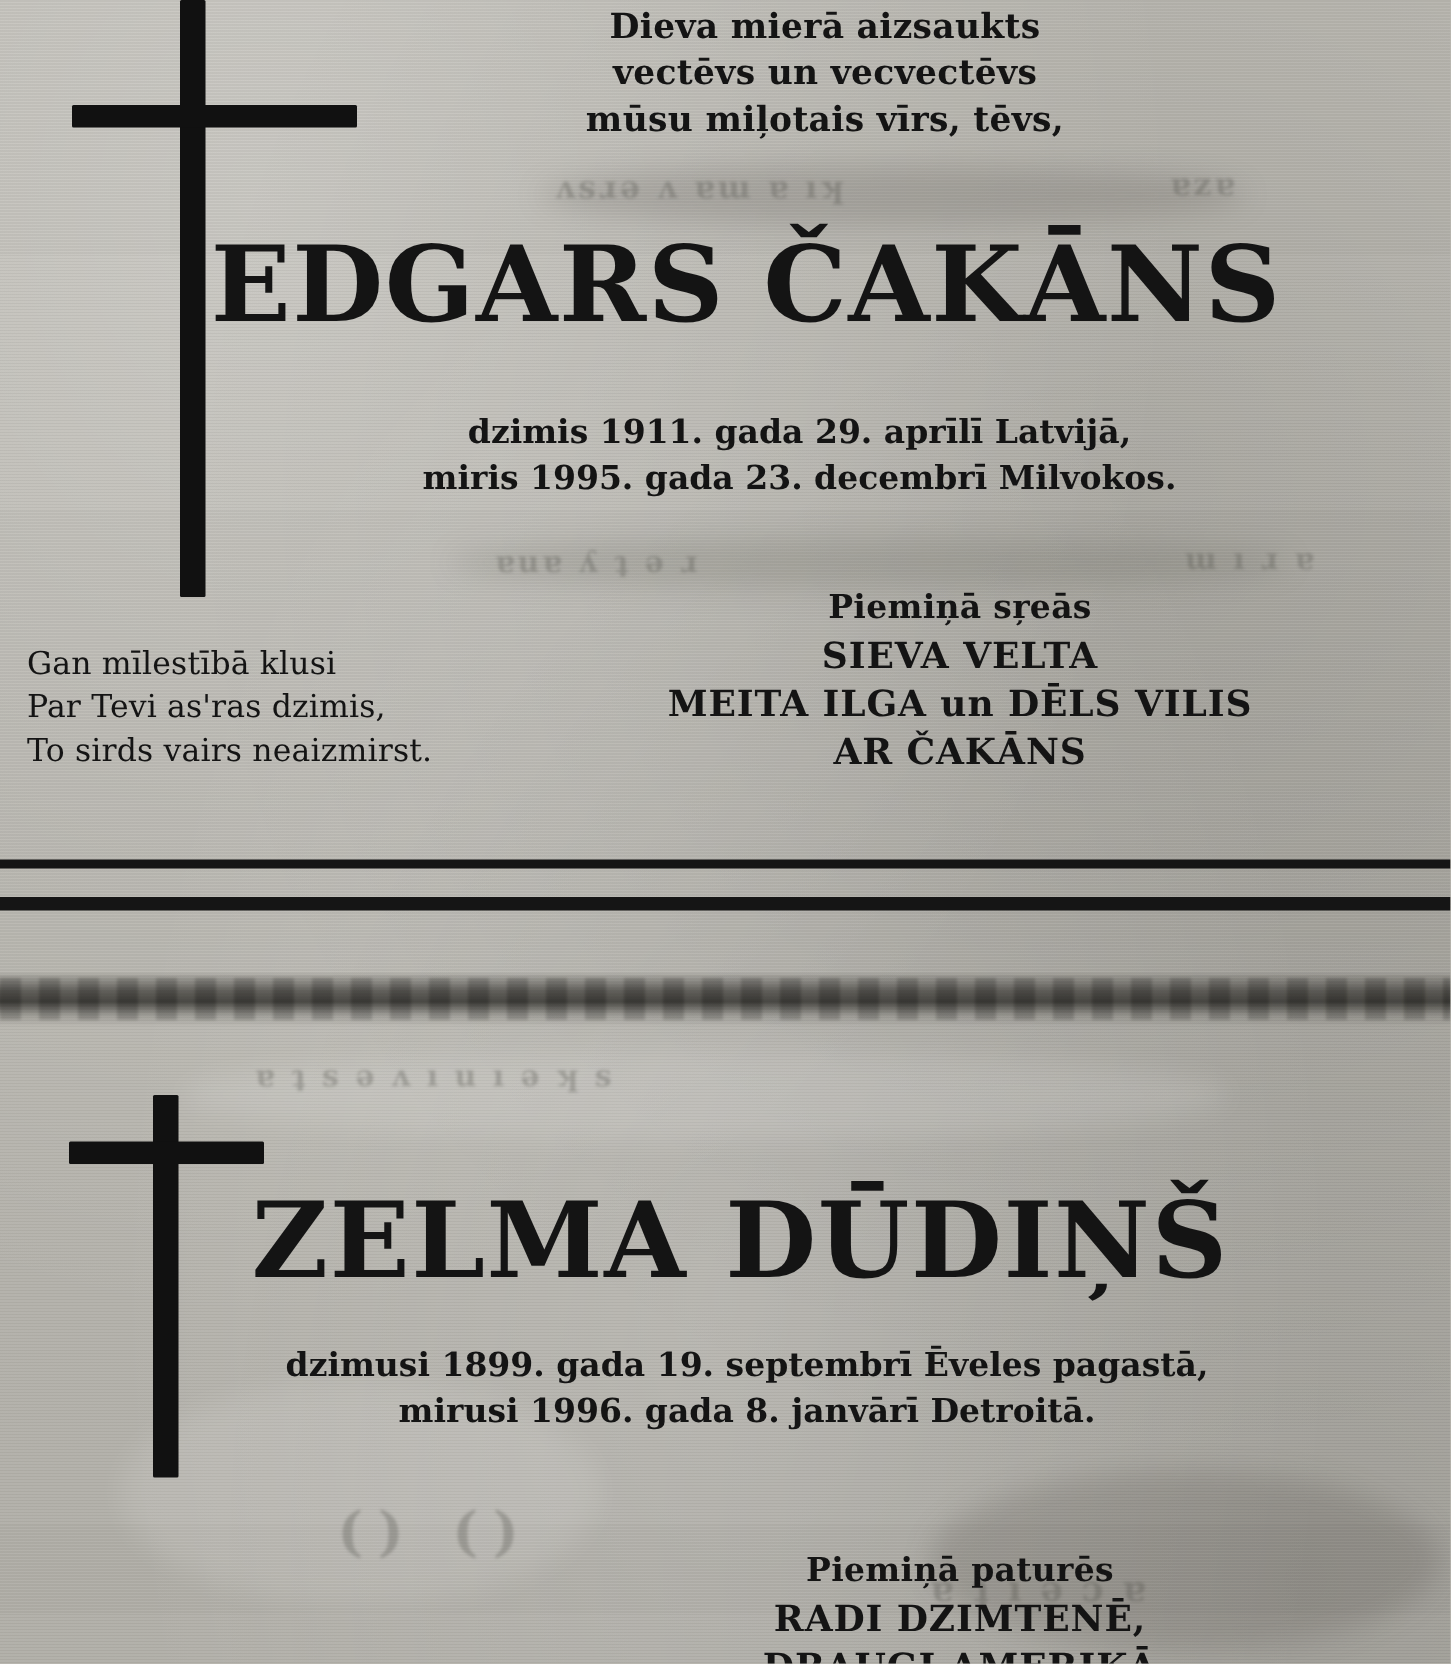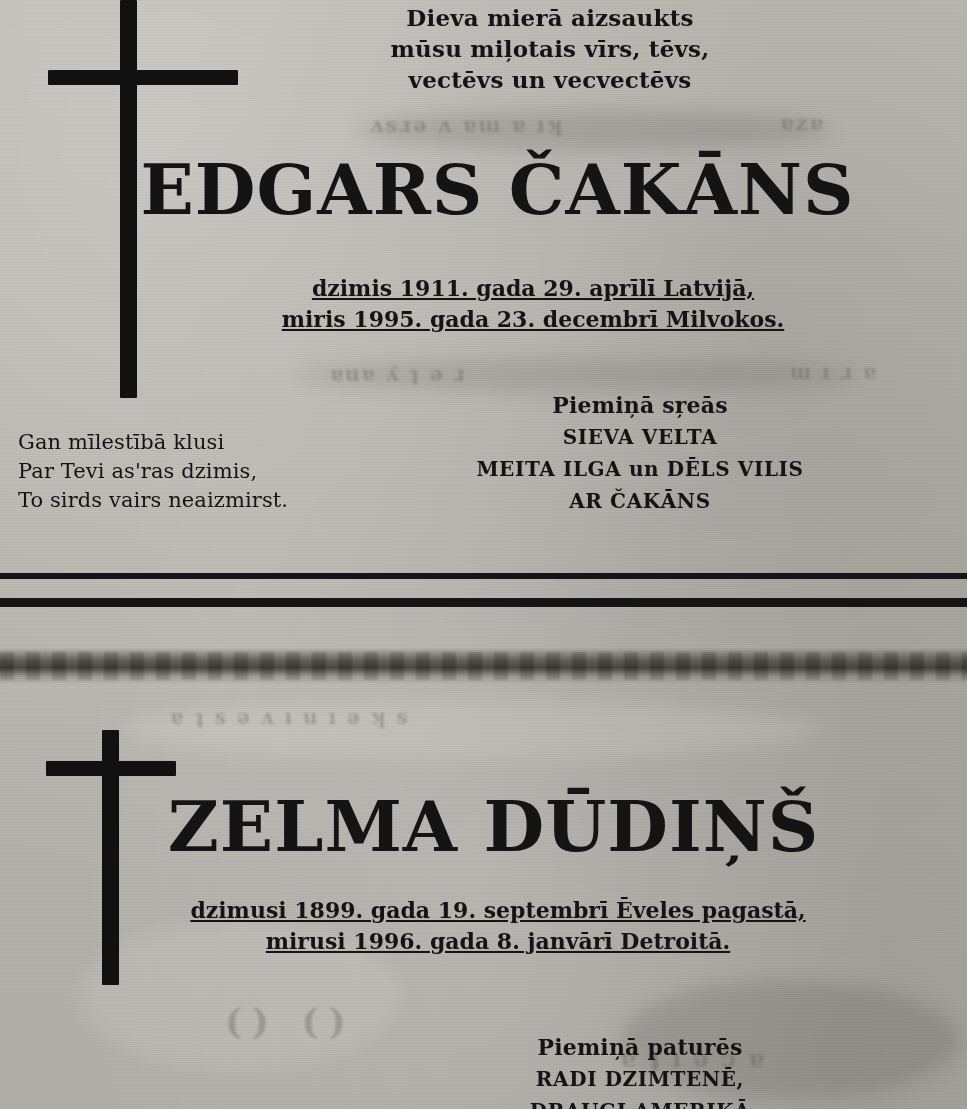--- a/index.html
+++ b/index.html
@@ -96,38 +96,37 @@
   #name-1 { left: 14px; top: 148px; }
   #name-2 { left: 10px; top: 785px; }
 
   .dates {
     position: absolute;
     text-align: center;
     font-family: "DejaVu Serif", serif;
     font-weight: bold;
     font-size: 22px;
     line-height: 31px;
-    text-decoration: underline;
   }
   #dates-1 { left: 173px; top: 273px; width: 720px; }
   #dates-2 { left: 118px; top: 895px; width: 760px; }
 
   .mourners {
     position: absolute;
     text-align: center;
     font-family: "DejaVu Serif", serif;
     font-weight: bold;
     line-height: 32px;
   }
   .mourners .lead {
     font-size: 22px;
     letter-spacing: 0.2px;
   }
   .mourners .caps {
-    font-size: 20px;
+    font-size: 24px;
     letter-spacing: 0.6px;
   }
   #mourners-1 { left: 330px; top: 389px; width: 620px; }
   #mourners-2 { left: 340px; top: 1006px; width: 600px; margin-top: 25px; }
 
   .verse {
     position: absolute;
     left: 0px;
     top: 428px;
     width: 340px;
@@ -207,22 +206,22 @@
 
 <section class="notice" id="notice-1">
 
   <div class="cross" id="cross-1">
     <div class="v"></div>
     <div class="h"></div>
   </div>
 
   <div class="intro">
     <div>Dieva mierā aizsaukts</div>
+    <div>vectēvs un vecvectēvs</div>
     <div>mūsu miļotais vīrs, tēvs,</div>
-    <div>vectēvs un vecvectēvs</div>
   </div>
 
   <div class="bigname" id="name-1">EDGARS ČAKĀNS</div>
 
   <div class="dates" id="dates-1">
     <div>dzimis 1911. gada 29. aprīlī Latvijā,</div>
     <div>miris 1995. gada 23. decembrī Milvokos.</div>
   </div>
 
   <div class="mourners" id="mourners-1">

